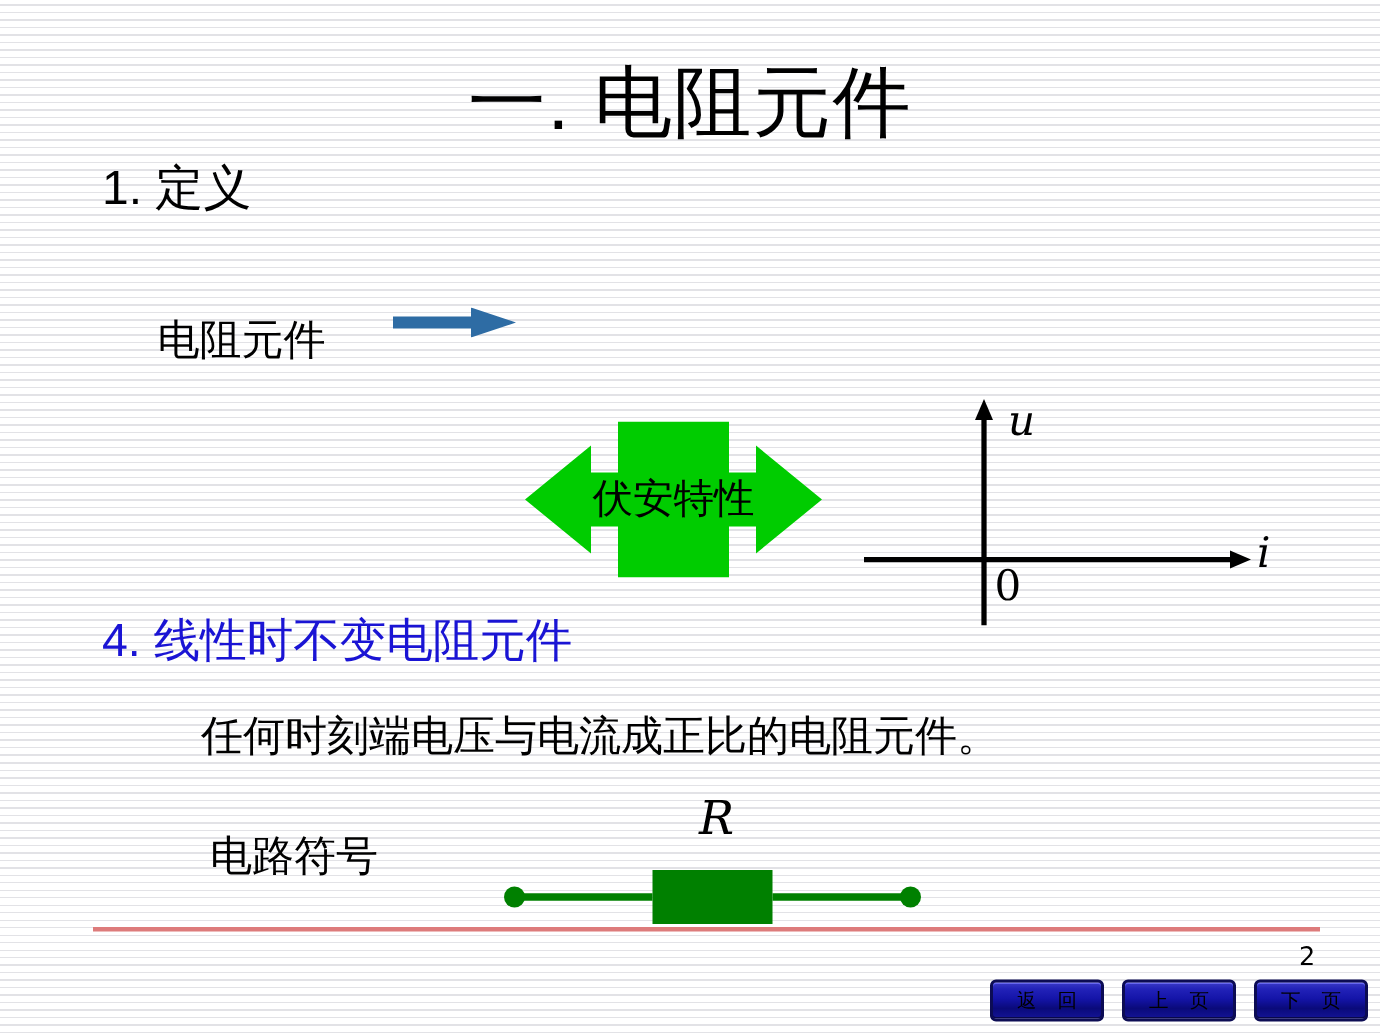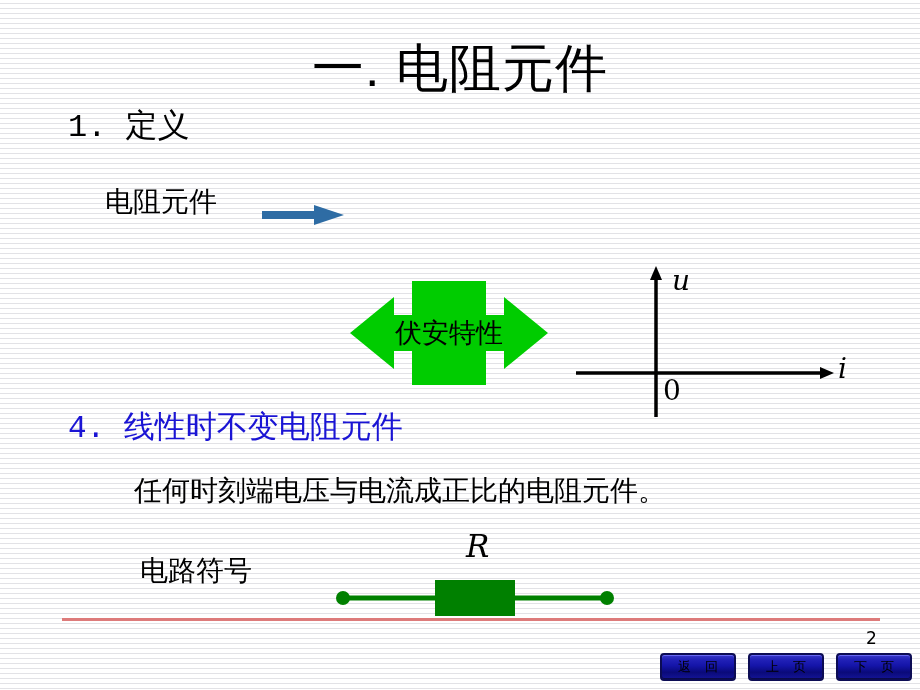--- a/index.html
+++ b/index.html
@@ -39,32 +39,32 @@
     text-align: center;
     font-family: Liberation Sans, sans-serif;
     font-size: 52px;
     color: #000000;
     letter-spacing: 1px;
     white-space: nowrap;
   }
 
   
   .cn {
-    font-family: Liberation Mono, monospace;
+    font-family: Liberation Sans, sans-serif;
     color: #000000;
     white-space: nowrap;
   }
   #h-def {
     left: 68px;
     top: 104px;
     font-size: 32px;
   }
   #label-resistor {
     left: 105px;
-    top: 183px;
+    top: 208px;
     font-size: 28px;
   }
   #h-linear {
     left: 68px;
     top: 406px;
     font-size: 31px;
     color: #1a14d4;
   }
   #line-proportional {
     left: 134px;

